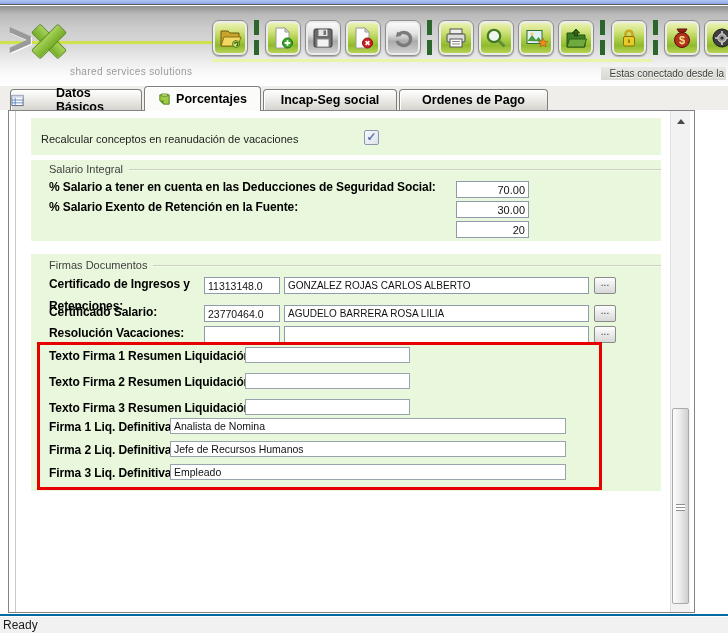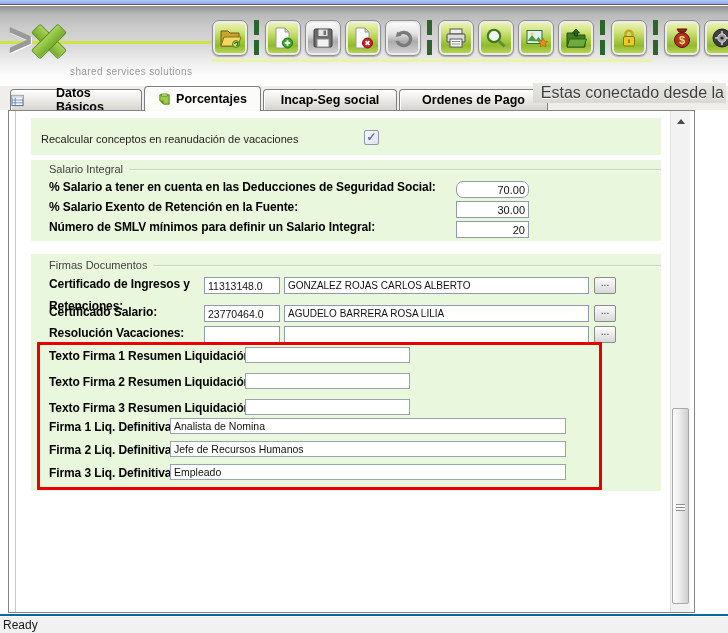--- a/index.html
+++ b/index.html
@@ -30,21 +30,21 @@
   .logo-tagline { position:absolute; left:62px; top:54px; font-size:10px; color:#9a9a9a; letter-spacing:.4px; }
   .tbar-buttons { position:absolute; left:212px; top:14px; display:flex; align-items:center; gap:4px; z-index:2; }
   .tbtn { width:36px; height:36px; border:1px solid #8f8f8f; border-radius:7px; cursor:pointer;
     box-shadow:inset 0 0 0 2px #ececec, 0 1px 1px rgba(0,0,0,.25);
     background:linear-gradient(180deg,#f0f6c2 0%,#d2e37e 30%,#a9cc45 55%,#90ba2e 72%,#c2da5e 100%);
     display:flex; align-items:center; justify-content:center; }
   .tbtn.gray { background:linear-gradient(180deg,#ffffff 0%,#e2e2e2 38%,#ababab 60%,#d6d6d6 100%); }
   .tbtn svg { width:24px; height:24px; }
   .tsep { width:5px; height:36px; margin:0 2px;
     background:repeating-linear-gradient(180deg,#2c662c 0 15px, rgba(0,0,0,0) 15px 20px); }
-  .conn-text { position:absolute; right:2px; top:77px; font-size:16px; color:#3d3d3d;
+  .conn-text { position:absolute; right:2px; top:61px; font-size:10px; color:#3d3d3d;
     text-shadow:0 1px 0 rgba(255,255,255,.95); background:linear-gradient(180deg,#e8e8e4,#d9d8d2);
     padding:1px 2px 1px 8px; white-space:nowrap; z-index:3;text-align:center; }
   
   .tabstrip { position:absolute; left:0; top:86px; width:728px; height:24px; background:#f0eeea; }
   .tab { position:absolute; height:21px; top:3px; display:flex; align-items:center; justify-content:center; gap:5px;
     font-size:12.5px; font-weight:bold; color:#000; border:1px solid #7e7e7e; border-bottom:none;
     border-radius:4px 4px 0 0; background:linear-gradient(180deg,#ffffff 0%,#e9e8e4 55%,#d6d4cf 100%);
     box-shadow:inset 0 1px 0 #fff, inset 1px 0 0 #fff; cursor:pointer; z-index:2; }
   .tab.active { top:0; height:25px; background:#fbfbf9; z-index:4; }
   .tab-icon { width:13px; height:13px; flex:0 0 auto; }
@@ -251,24 +251,23 @@
   <span class="chk-label">Recalcular conceptos en reanudación de vacaciones</span>
   <div class="checkbox">
     <span class="mark">✓</span>
   </div>
 
   <div class="grp-caption cap-salario">
     <span>Salario Integral</span>
       <span class="line"></span>
   </div>
   <span class="flabel" style="top:69px;">% Salario a tener en cuenta en las Deducciones de Seguridad Social:</span>
-  <input class="ibox sm-input num" style="top: 70px; border-radius: 7px;" value="70.00">
+  <input class="ibox sm-input num" style="top: 70px;" value="70.00">
   <span class="flabel" style="top:89px;">% Salario Exento de Retención en la Fuente:</span>
   <input class="ibox sm-input num" style="top: 90px;" value="30.00">
-  <span class="flabel" style="top:109px;">Número de SMLV mínimos para definir un Salario Integral:</span>
   <input class="ibox sm-input num" style="top: 110px;" value="20">
 
   <div class="grp-caption cap-firmas">
     <span>Firmas Documentos</span>
       <span class="line"></span>
   </div>
 
   <span class="flabel" style="top:162px; width:155px; line-height:22px;">Certificado de Ingresos y Retenciones:</span>
   <input class="ibox code-input" style="top: 166px;" value="11313148.0">
   <input class="ibox name-input" style="top: 166px;" value="GONZALEZ ROJAS CARLOS ALBERTO">

